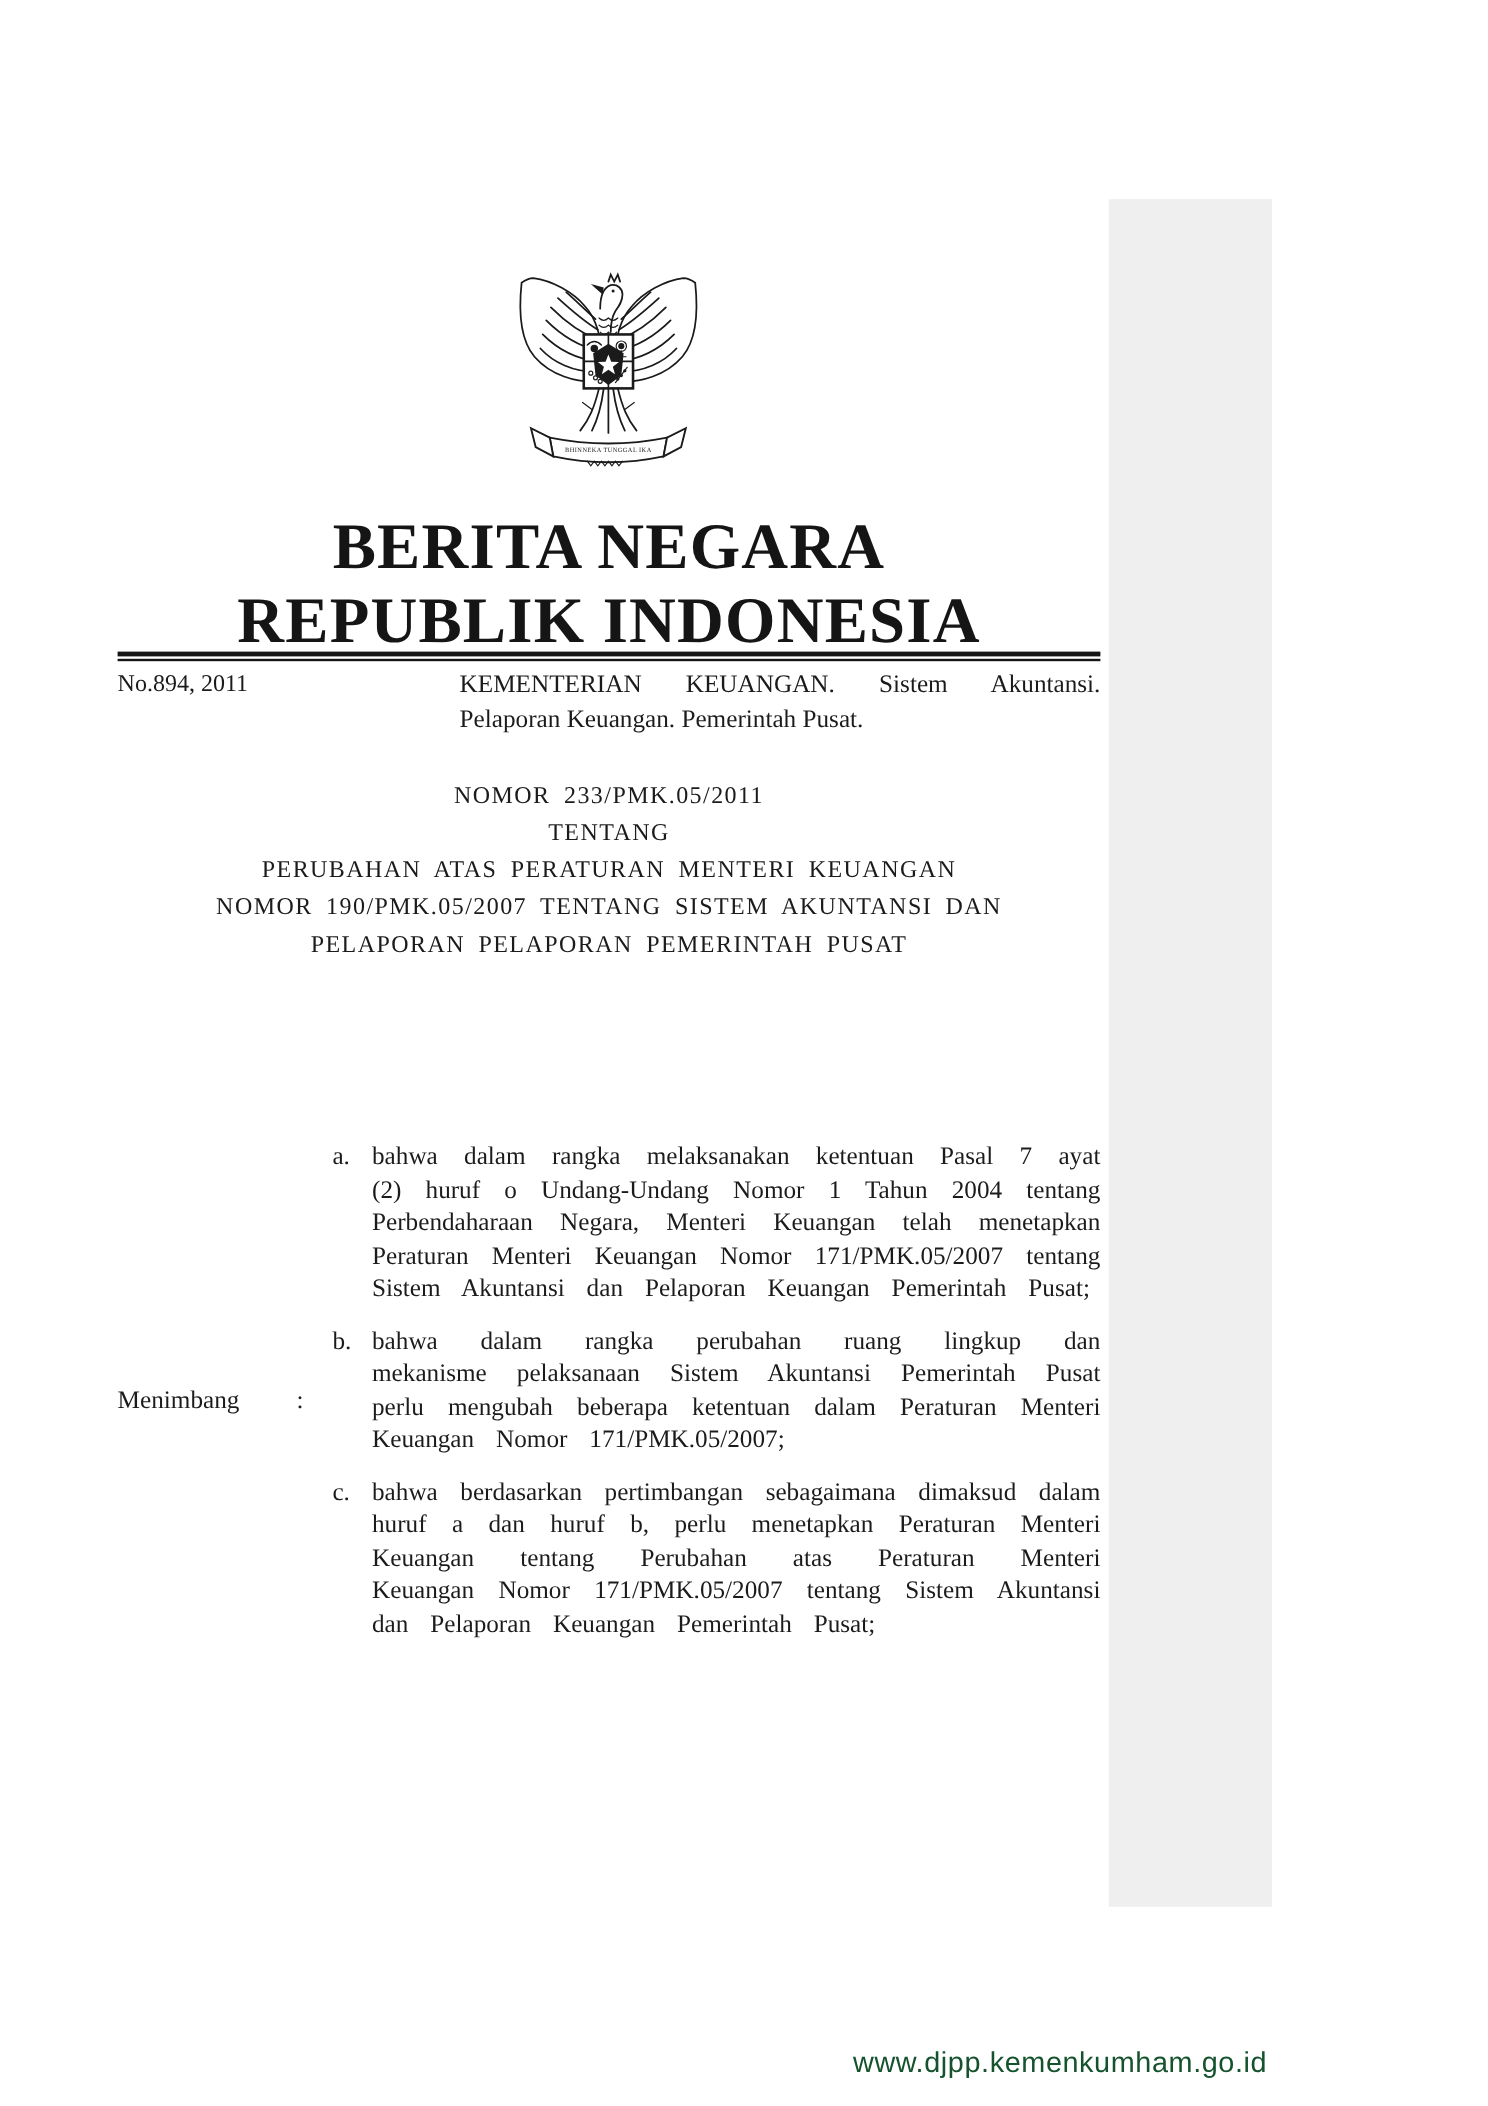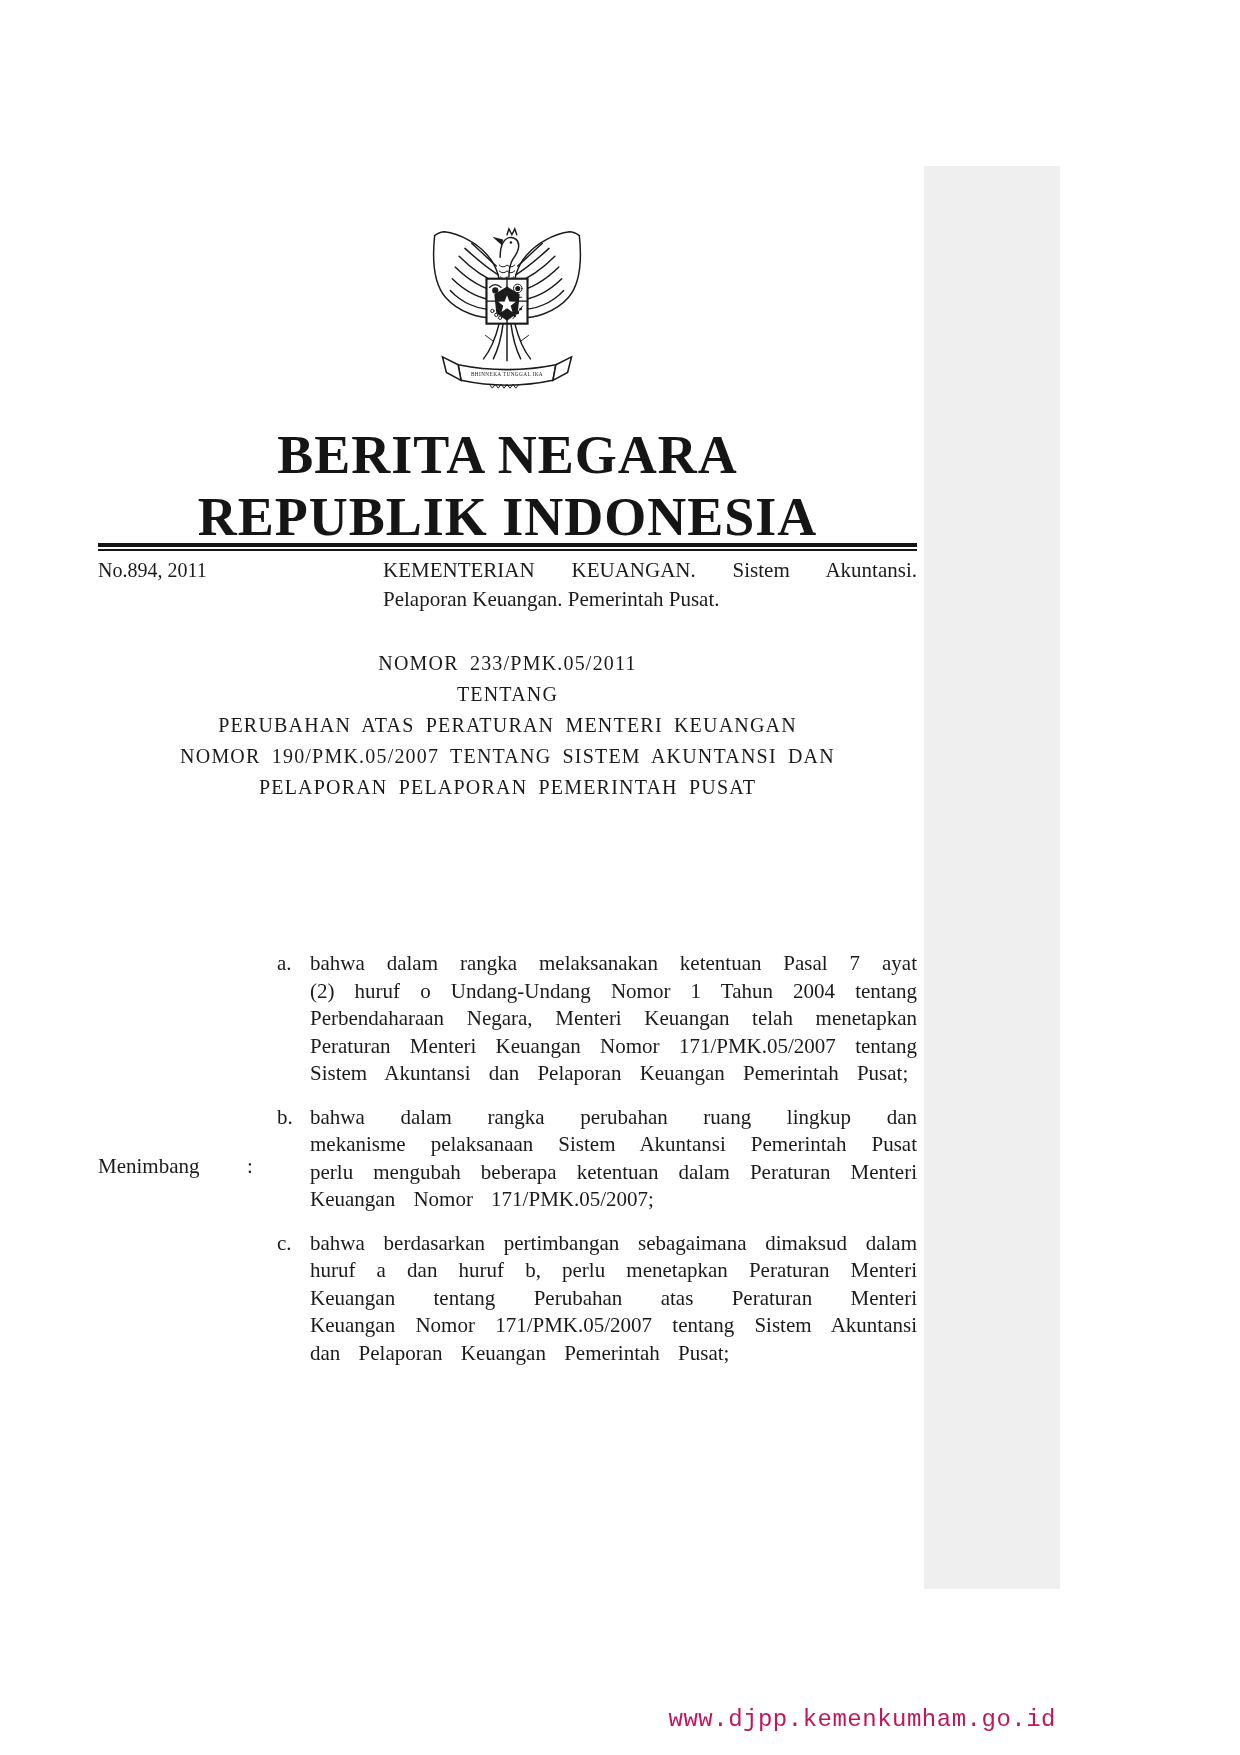--- a/index.html
+++ b/index.html
@@ -31,21 +31,21 @@
     font-size:21px;line-height:27.5px;
   }
   .c-label{width:149px;flex:0 0 149px;}
   .c-colon{width:30px;flex:0 0 30px;}
   .c-items{flex:1 1 auto;min-width:0;}
   .c-item{display:flex;margin-bottom:16px;}
   .c-letter{width:33px;flex:0 0 33px;}
   .c-text{flex:1 1 auto;min-width:0;text-align:justify;word-spacing:13px;}
   .footer-watermark{
     position:absolute;right:4px;top:1706px;
-    font-family:Liberation Mono, monospace;font-size:24px;color:#be185d;letter-spacing:0.5px;
+    font-family:Liberation Sans, sans-serif;font-size:24px;color:#14532d;letter-spacing:0.5px;
   }
 </style>
 </head>
 <body>
 
 <div class="page">
 
   <div class="gray-panel"></div>
 
   <div class="emblem">

